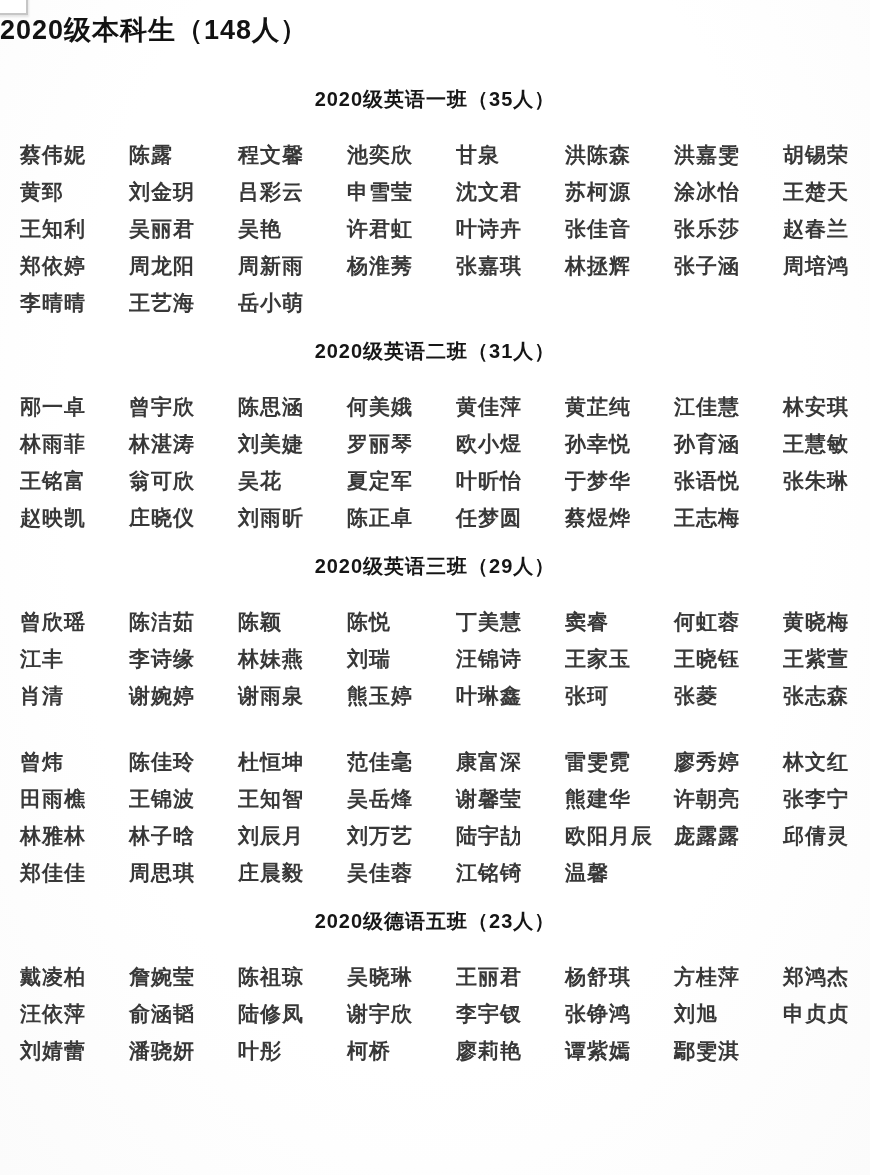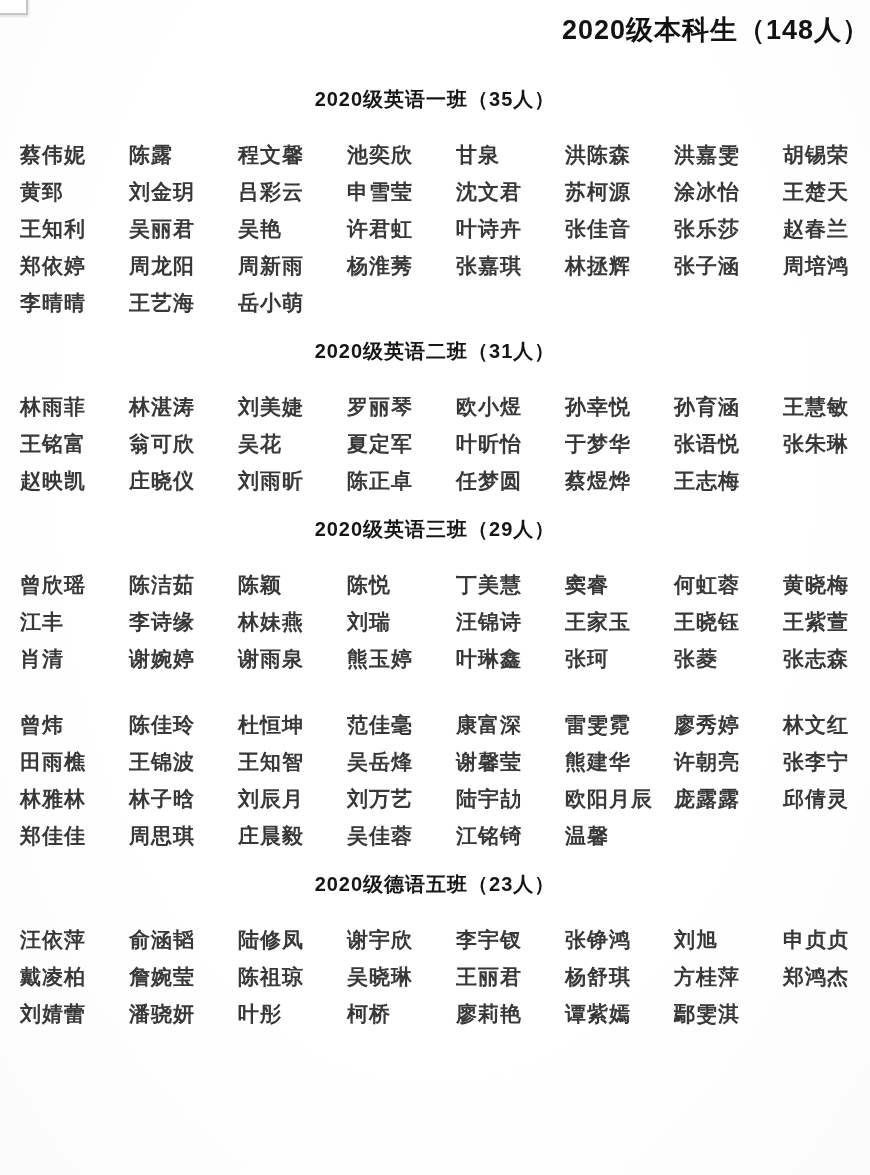--- a/index.html
+++ b/index.html
@@ -31,21 +31,21 @@
     height: 61px;
     background: #ffffff;
     border: 2px solid #c6c6c6;
     box-shadow: 1px 2px 2px rgba(0,0,0,0.10);
   }
   .main-title {
     margin: 0 0 39px 0;
     font-size: 27px;
     line-height: 32px;
     font-weight: 700;
-    text-align: right;
+    text-align: left;
     color: #121212;
     letter-spacing: 1px;
   }
   .section-title {
     margin: 0;
     font-size: 20px;
     line-height: 28px;
     font-weight: 700;
     text-align: center;
     color: #161616;
@@ -120,20 +120,30 @@
         </div>
         <div class="name-row">
           <span class="name-cell">李晴晴</span>
           <span class="name-cell">王艺海</span>
           <span class="name-cell">岳小萌</span>
         </div>
       </div>
       <h2 class="section-title">2020级英语二班（31人）</h2>
       <div class="name-grid">
         <div class="name-row">
+          <span class="name-cell">邴一卓</span>
+          <span class="name-cell">曾宇欣</span>
+          <span class="name-cell">陈思涵</span>
+          <span class="name-cell">何美娥</span>
+          <span class="name-cell">黄佳萍</span>
+          <span class="name-cell">黄芷纯</span>
+          <span class="name-cell">江佳慧</span>
+          <span class="name-cell">林安琪</span>
+        </div>
+        <div class="name-row">
           <span class="name-cell">林雨菲</span>
           <span class="name-cell">林湛涛</span>
           <span class="name-cell">刘美婕</span>
           <span class="name-cell">罗丽琴</span>
           <span class="name-cell">欧小煜</span>
           <span class="name-cell">孙幸悦</span>
           <span class="name-cell">孙育涵</span>
           <span class="name-cell">王慧敏</span>
         </div>
         <div class="name-row">
@@ -225,40 +235,40 @@
           <span class="name-cell">周思琪</span>
           <span class="name-cell">庄晨毅</span>
           <span class="name-cell">吴佳蓉</span>
           <span class="name-cell">江铭锜</span>
           <span class="name-cell">温馨</span>
         </div>
       </div>
       <h2 class="section-title">2020级德语五班（23人）</h2>
       <div class="name-grid">
         <div class="name-row">
+          <span class="name-cell">戴凌柏</span>
+          <span class="name-cell">詹婉莹</span>
+          <span class="name-cell">陈祖琼</span>
+          <span class="name-cell">吴晓琳</span>
+          <span class="name-cell">王丽君</span>
+          <span class="name-cell">杨舒琪</span>
+          <span class="name-cell">方桂萍</span>
+          <span class="name-cell">郑鸿杰</span>
+        </div>
+        <div class="name-row">
           <span class="name-cell">汪依萍</span>
           <span class="name-cell">俞涵韬</span>
           <span class="name-cell">陆修凤</span>
           <span class="name-cell">谢宇欣</span>
           <span class="name-cell">李宇钗</span>
           <span class="name-cell">张铮鸿</span>
           <span class="name-cell">刘旭</span>
           <span class="name-cell">申贞贞</span>
         </div>
         <div class="name-row">
-          <span class="name-cell">戴凌柏</span>
-          <span class="name-cell">詹婉莹</span>
-          <span class="name-cell">陈祖琼</span>
-          <span class="name-cell">吴晓琳</span>
-          <span class="name-cell">王丽君</span>
-          <span class="name-cell">杨舒琪</span>
-          <span class="name-cell">方桂萍</span>
-          <span class="name-cell">郑鸿杰</span>
-        </div>
-        <div class="name-row">
           <span class="name-cell">刘婧蕾</span>
           <span class="name-cell">潘骁妍</span>
           <span class="name-cell">叶彤</span>
           <span class="name-cell">柯桥</span>
           <span class="name-cell">廖莉艳</span>
           <span class="name-cell">谭紫嫣</span>
           <span class="name-cell">鄢雯淇</span>
         </div>
       </div>
     </div>

